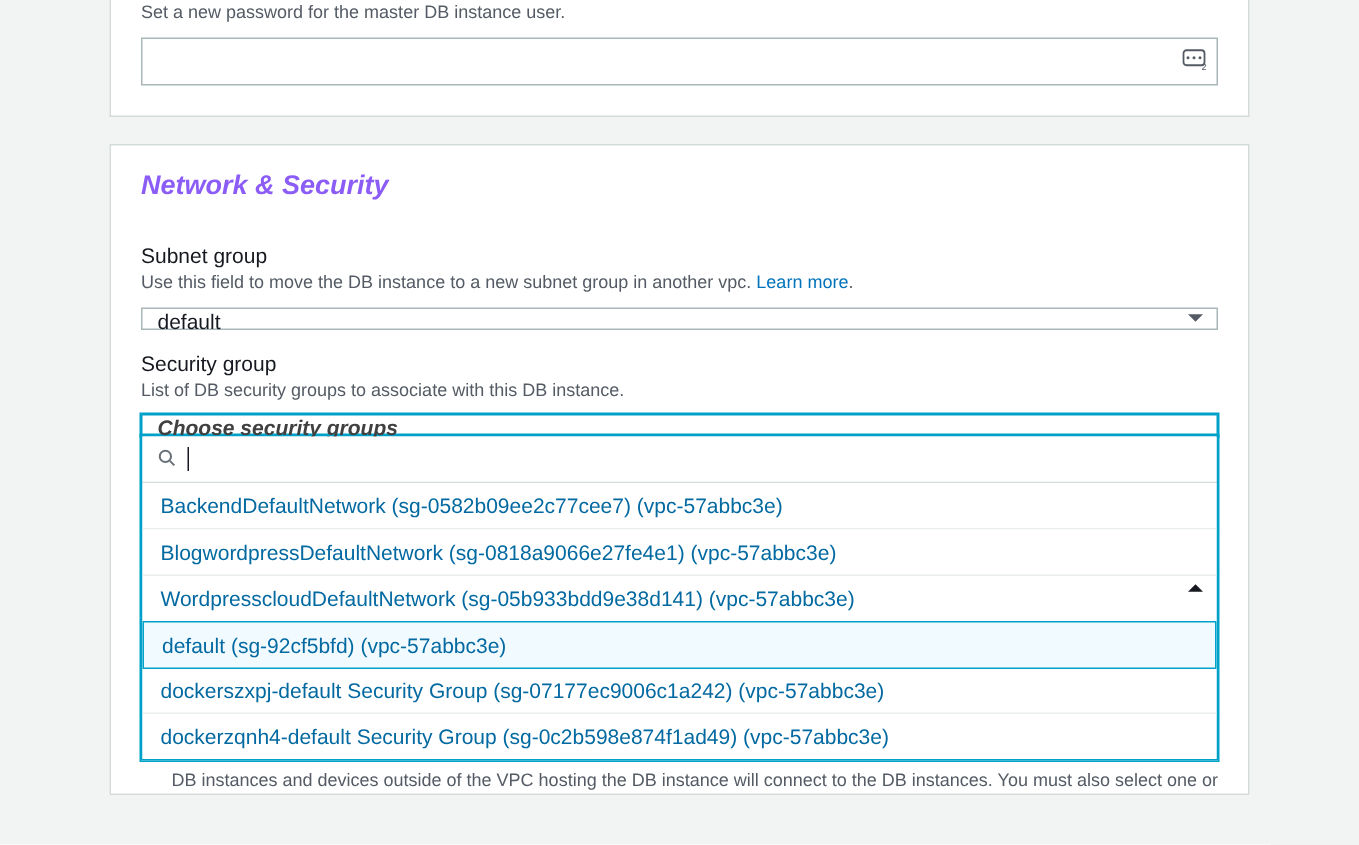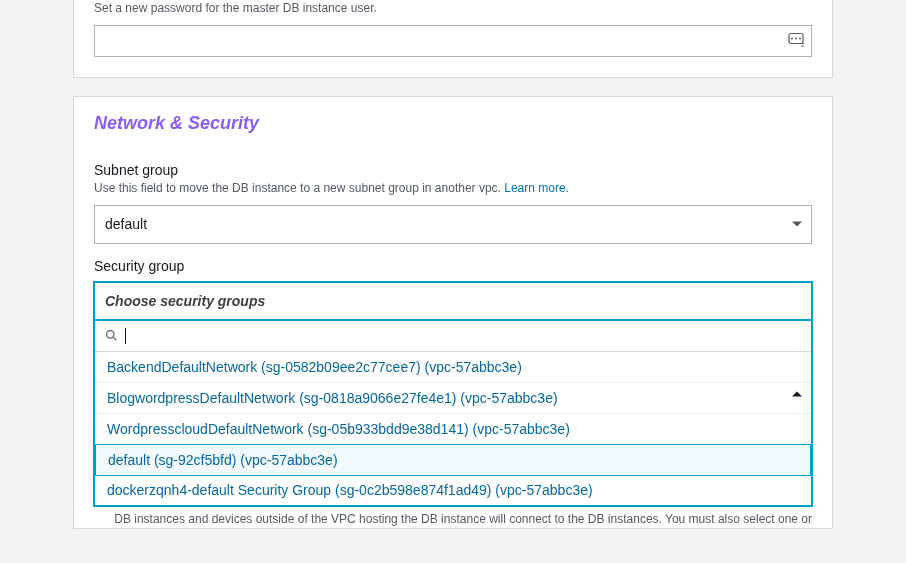--- a/index.html
+++ b/index.html
@@ -77,25 +77,24 @@
     .learnmore {
       color: #0073bb;
       text-decoration: none;
     }
     .select-wrap {
       position: relative;
       margin-top: 8px;
     }
     .select-box {
       width: 100%;
-      height: 39px;
+      height: 15px;
       border: 1px solid #aab7b8;
       background: #fff;
       display: flex;
-      align-items: center;
       padding: 0 32px 0 10px;
       font-size: 14px;
       cursor: pointer;
       color: #16191f;
     }
     .select-box.placeholder {
       color: #404040;
       font-style: italic;
       font-weight: bold;
     }
@@ -220,20 +219,21 @@
     <div class="select-wrap">
       <div class="select-box">
         <span>default</span>
         <span class="caret caret-down"></span>
       </div>
     </div>
   </div>
 
   <div class="field-block">
     <div class="field-label">Security group</div>
+    <div class="field-help">List of DB security groups to associate with this DB instance.</div>
     <div class="select-wrap">
       <div class="select-box placeholder open">
         <span>Choose security groups</span>
         <span class="caret caret-up"></span>
       </div>
       <div class="dropdown-panel">
         <div class="dropdown-search">
           <span class="search-icon">
             <svg width="12" height="12" viewBox="0 0 16 16">
                 <circle cx="7" cy="7" r="5" fill="none" stroke="#687078" stroke-width="1.8"></circle>
@@ -241,20 +241,21 @@
               </svg>
           </span>
           <span class="cursor-blink"></span>
           <input type="text" placeholder="" style="">
         </div>
         <div class="dropdown-list" id="sg-options">
             <div class="dropdown-option">BackendDefaultNetwork (sg-0582b09ee2c77cee7) (vpc-57abbc3e)</div>
             <div class="dropdown-option">BlogwordpressDefaultNetwork (sg-0818a9066e27fe4e1) (vpc-57abbc3e)</div>
             <div class="dropdown-option">WordpresscloudDefaultNetwork (sg-05b933bdd9e38d141) (vpc-57abbc3e)</div>
             <div class="dropdown-option highlighted">default (sg-92cf5bfd) (vpc-57abbc3e)</div>
+            <div class="dropdown-option">dockerszxpj-default Security Group (sg-07177ec9006c1a242) (vpc-57abbc3e)</div>
             <div class="dropdown-option">dockerzqnh4-default Security Group (sg-0c2b598e874f1ad49) (vpc-57abbc3e)</div>
           </div>
       </div>
     </div>
   </div>
 
   <div class="bottom-help" style="margin-top:4px;">
     <span>DB instances and devices outside of the VPC hosting the DB instance will connect to the DB instances. You must also select one or</span><br>
     
   </div>

